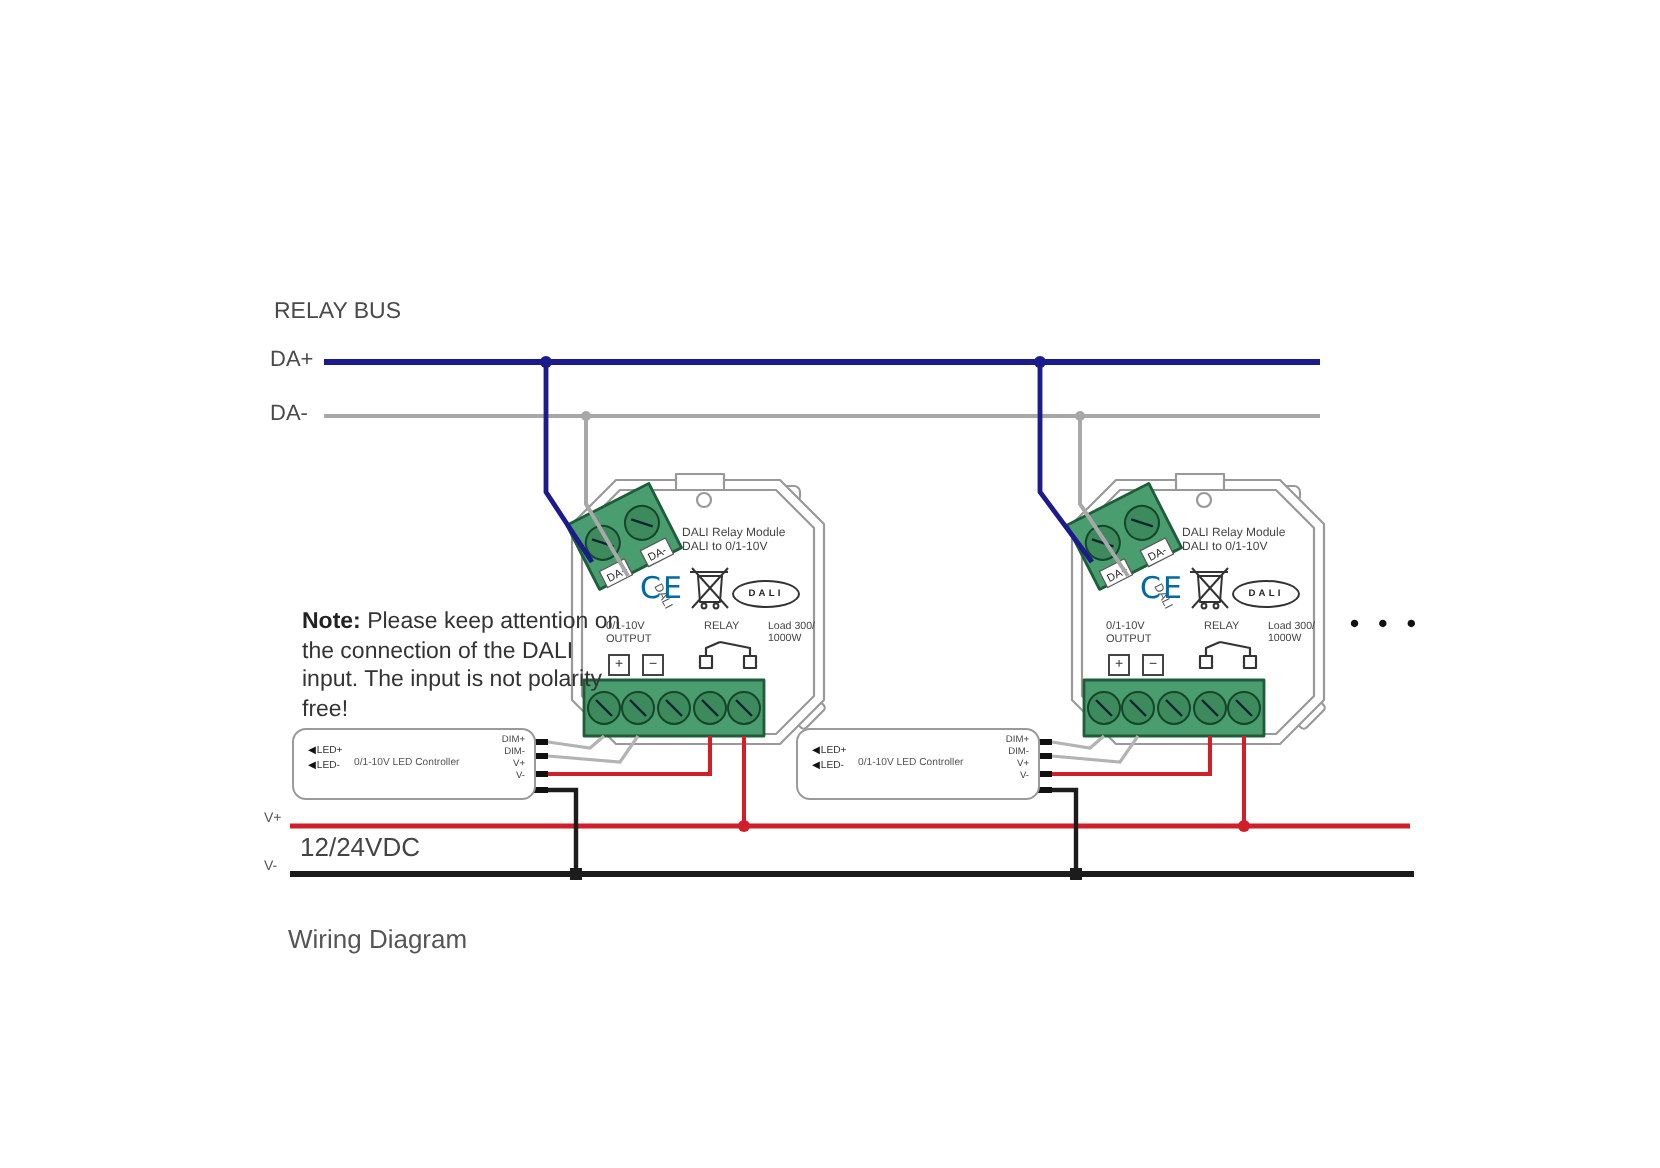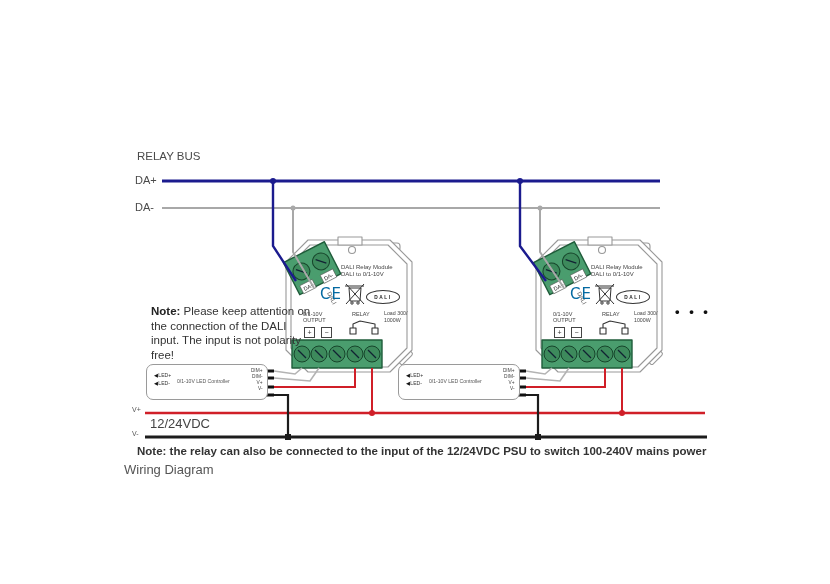--- a/index.html
+++ b/index.html
@@ -8,21 +8,21 @@
   .abs{position:absolute;}
   #wiresvg{position:absolute;left:0;top:0;width:830px;height:584px;}
   .title{font-size:11.5px;font-weight:bold;color:#3c3c3c;letter-spacing:.1px;white-space:nowrap;}
   .buslabel{font-size:11.5px;color:#4a4a4a;}
   .dalabel{font-size:11px;color:#4a4a4a;}
   .noteleft{font-size:11.5px;color:#333;width:160px;line-height:1.28;}
   .noteleft b{color:#222;}
   .voltage{font-size:13px;color:#444;}
   .vtiny{font-size:7px;color:#555;}
   .notebottom{font-size:11.5px;font-weight:bold;color:#333;width:570px;white-space:nowrap;overflow:hidden;}
-  .footer{font-size:13px;color:#555;}
+  .footer{font-size:13px;color:#555;margin-left:20px;}
   .ellip{font-size:13px;color:#111;letter-spacing:3px;font-weight:bold;}
   
   .modtitle{font-size:6px;color:#444;line-height:1.2;white-space:nowrap;}
   .cemark{font-size:15px;color:#0369a1;letter-spacing:1px;font-family:"DejaVu Sans",sans-serif;}
   .dalioval{width:32px;height:12px;border:1.1px solid #333;border-radius:50%;
             display:flex;align-items:center;justify-content:center;}
   .dalioval span{font-size:6px;font-weight:bold;letter-spacing:2px;color:#222;transform:scale(.8);}
   .outlbl{font-size:6px;color:#444;line-height:1.15;transform:scale(.92);transform-origin:left top;white-space:nowrap;}
   .pmbox{width:9px;height:9px;border:1px solid #444;font-size:7px;color:#333;
          display:flex;align-items:center;justify-content:center;background:#fff;}
@@ -284,19 +284,16 @@
       <div>V-</div>
     </div>
   </div>
 
   <div class="abs ellip" style="left:675px;top:304px;">• • •</div>
 
   <div class="abs vtiny" style="left:132px;top:406px;">V+</div>
   <div class="abs voltage" style="left:150px;top:416px;text-align:center;">12/24VDC</div>
   <div class="abs vtiny" style="left:132px;top:430px;">V-</div>
 
-  <div class="abs notebottom" style="left:137px;top:445px;">
-    <span>Note:</span><span> the relay can also be connected to the input of the 12/24VDC PSU to switch 100-240V mains power</span>
-  </div>
 
   <div class="abs footer" style="left:124px;top:462px;">Wiring Diagram</div>
 
 </div>
 
 </body></html>

